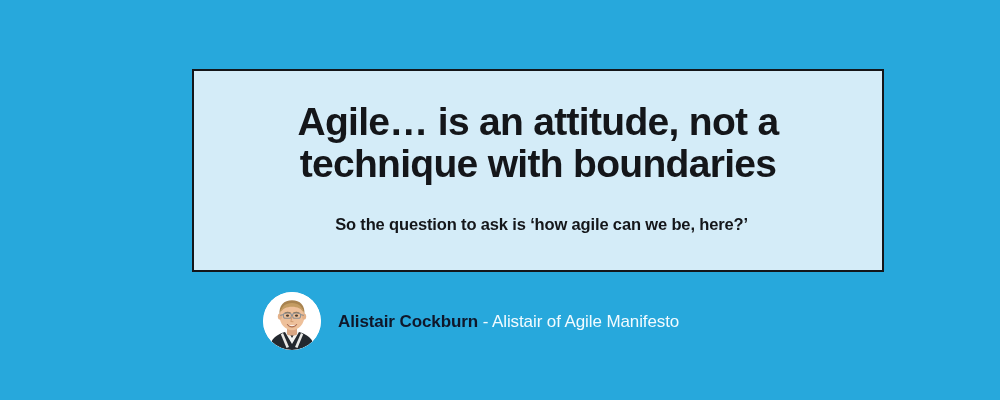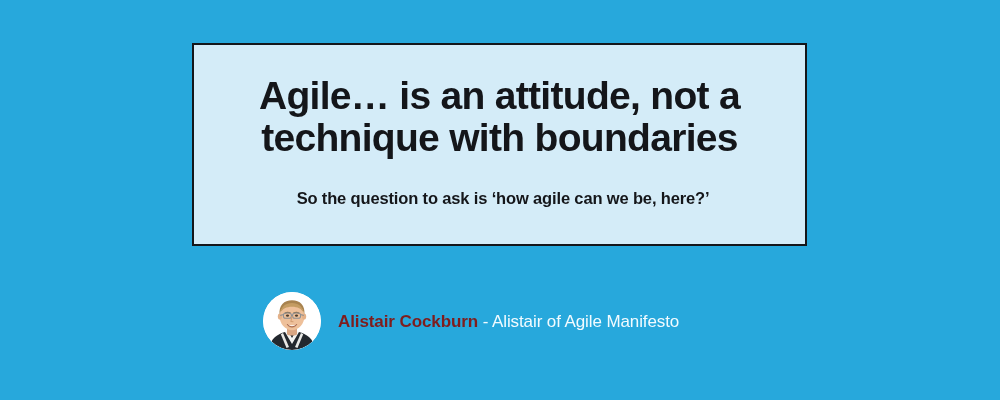--- a/index.html
+++ b/index.html
@@ -19,22 +19,22 @@
     position: relative;
     width: 1000px;
     height: 400px;
     background: #27a8dc;
   }
 
   
   .quote-card {
     position: absolute;
     left: 192px;
-    top: 43px;
-    width: 615px;
+    top: 69px;
+    width: 692px;
     height: 203px;
     box-sizing: border-box;
     background: #d4ecf8;
     border: 2px solid #14161a;
     display: flex;
     flex-direction: column;
     align-items: center;
     justify-content: flex-start;
   }
 
@@ -95,21 +95,21 @@
     margin-left: 17px;
     font-size: 17px;
     line-height: 1;
     white-space: nowrap;
     color: #ffffff;
     font-family: "Liberation Sans", sans-serif;
   }
 
   .author-name {
     font-weight: 700;
-    color: #7f1d1d;
+    color: #0f172a;
     letter-spacing: -0.1px;
   }
 
   .author-role {
     font-weight: 400;
     color: #f2fbff;
     letter-spacing: -0.1px;
   }
 </style>
 </head>

